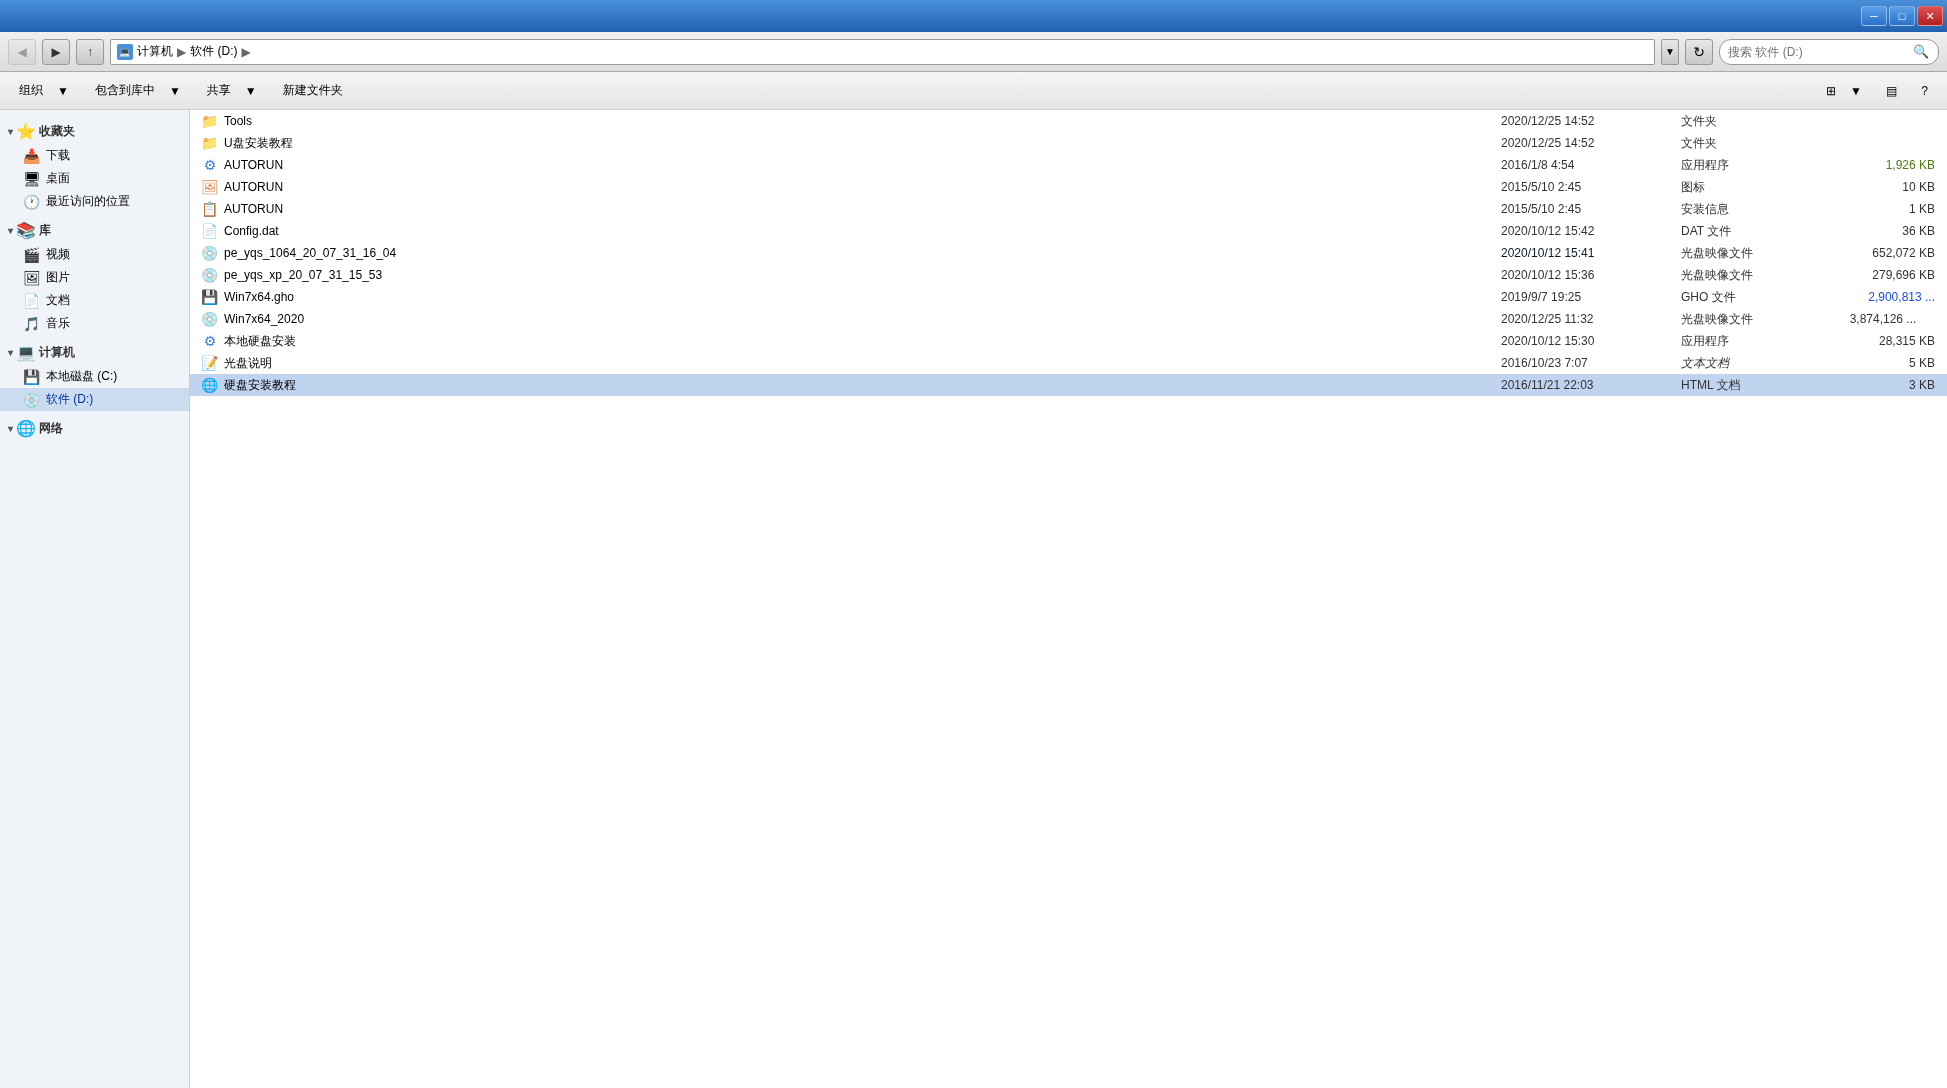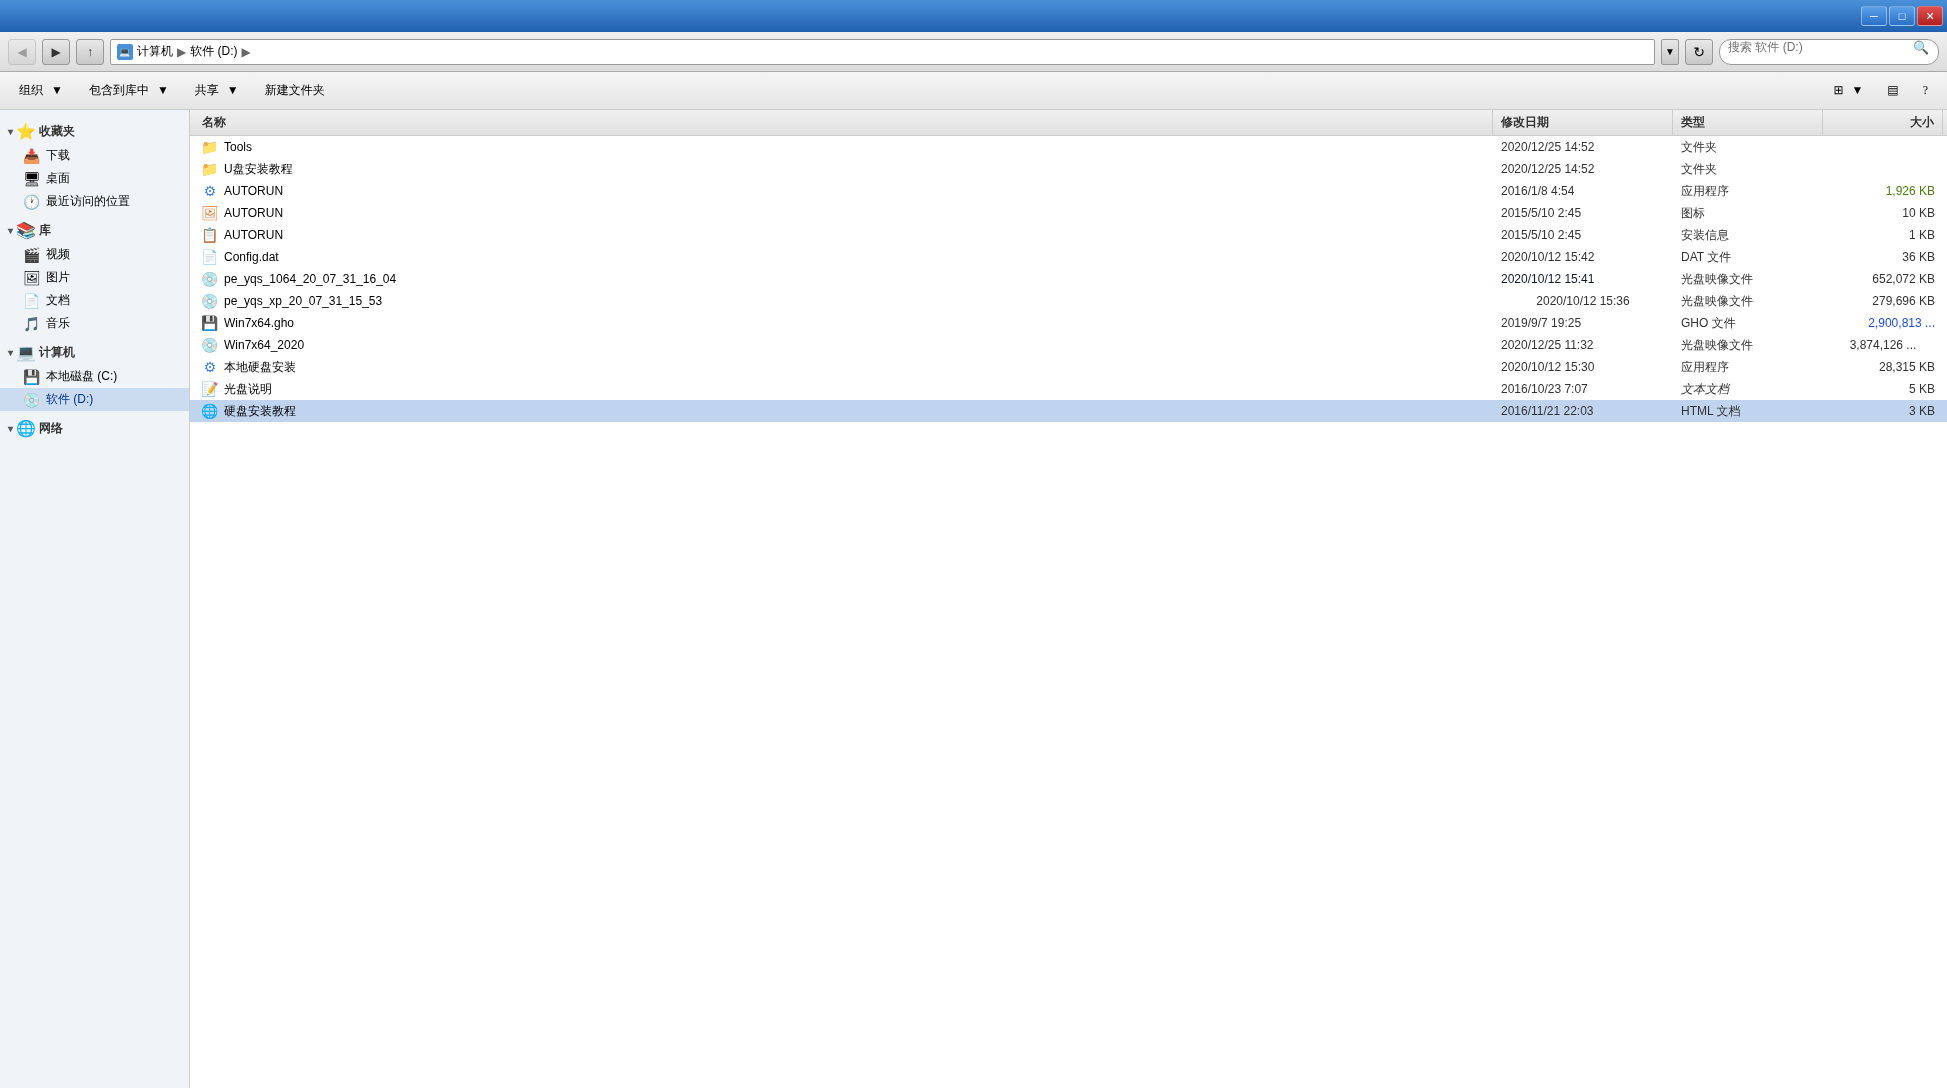--- a/index.html
+++ b/index.html
@@ -119,21 +119,21 @@
       cursor: pointer;
       font-size: 14px;
     }
     .search-box {
       width: 220px;
       height: 26px;
       background: #fff;
       border: 1px solid #999;
       border-radius: 12px;
       display: flex;
-      align-items: flex-start;
+      align-items: center;
       padding: 0 8px;
       gap: 4px;
     }
     .search-input {
       flex: 1;
       border: none;
       outline: none;
       font-size: 12px;
       background: transparent;
       color: #888;
@@ -156,24 +156,23 @@
     }
     .toolbar-btn {
       height: 28px;
       padding: 0 10px;
       background: transparent;
       border: 1px solid transparent;
       border-radius: 3px;
       cursor: pointer;
       display: flex;
       align-items: center;
-      gap: 8px;
+      gap: 14px;
       font-size: 12px;
       color: #000;
-      font-family: Liberation Serif, serif;
     }
     .toolbar-spacer { flex: 1; }
     .view-controls {
       display: flex;
       align-items: center;
       gap: 2px;
     }
 
     
     .main-layout {
@@ -460,34 +459,20 @@
       <div class="sidebar-section-header">
         <span class="expand-arrow">▾</span>
         <span class="sidebar-section-icon">🌐</span>
         <span>网络</span>
       </div>
     </div>
   </div>
 
   <div class="file-area">
 
-    <div class="col-headers">
-      <div class="col-header col-name">
-        <span>名称</span>
-      </div>
-      <div class="col-header col-date">
-        <span>修改日期</span>
-      </div>
-      <div class="col-header col-type">
-        <span>类型</span>
-      </div>
-      <div class="col-header col-size">
-        <span>大小</span>
-      </div>
-    </div>
 
     <div class="file-list" id="file-list">
     <div class="file-row">
     <div class="col-name" style="flex:2;min-width:300px;display:flex;align-items:center;gap:6px;padding:0 8px;">
       <span class="file-icon folder-icon">📁</span>
       <span>Tools</span>
     </div>
     <div class="col-date" style="width:180px;padding:0 8px;color:#333;">2020/12/25 14:52</div>
     <div class="col-type" style="width:150px;padding:0 8px;color:#333;">文件夹</div>
     <div class="col-size" style="width:120px;padding:0 8px;color:#333;text-align:right;"></div>
@@ -544,21 +529,21 @@
     </div>
     <div class="col-date" style="width:180px;padding:0 8px;color:#0f172a;">2020/10/12 15:41</div>
     <div class="col-type" style="width:150px;padding:0 8px;color:#333;">光盘映像文件</div>
     <div class="col-size" style="width:120px;padding:0 8px;color:#333;text-align:right;">652,072 KB</div>
   </div>
         <div class="file-row">
     <div class="col-name" style="flex:2;min-width:300px;display:flex;align-items:center;gap:6px;padding:0 8px;">
       <span class="file-icon iso-icon">💿</span>
       <span>pe_yqs_xp_20_07_31_15_53</span>
     </div>
-    <div class="col-date" style="width:180px;padding:0 8px;color:#333;text-align:center;">2020/10/12 15:36</div>
+    <div class="col-date" style="width:180px;padding:0 8px;color:#333;">2020/10/12 15:36</div>
     <div class="col-type" style="width:150px;padding:0 8px;color:#333;">光盘映像文件</div>
     <div class="col-size" style="width:120px;padding:0 8px;color:#333;text-align:right;">279,696 KB</div>
   </div>
         <div class="file-row">
     <div class="col-name" style="flex:2;min-width:300px;display:flex;align-items:center;gap:6px;padding:0 8px;">
       <span class="file-icon gho-icon">💾</span>
       <span>Win7x64.gho</span>
     </div>
     <div class="col-date" style="width:180px;padding:0 8px;color:#333;">2019/9/7 19:25</div>
     <div class="col-type" style="width:150px;padding:0 8px;color:#333;">GHO 文件</div>

